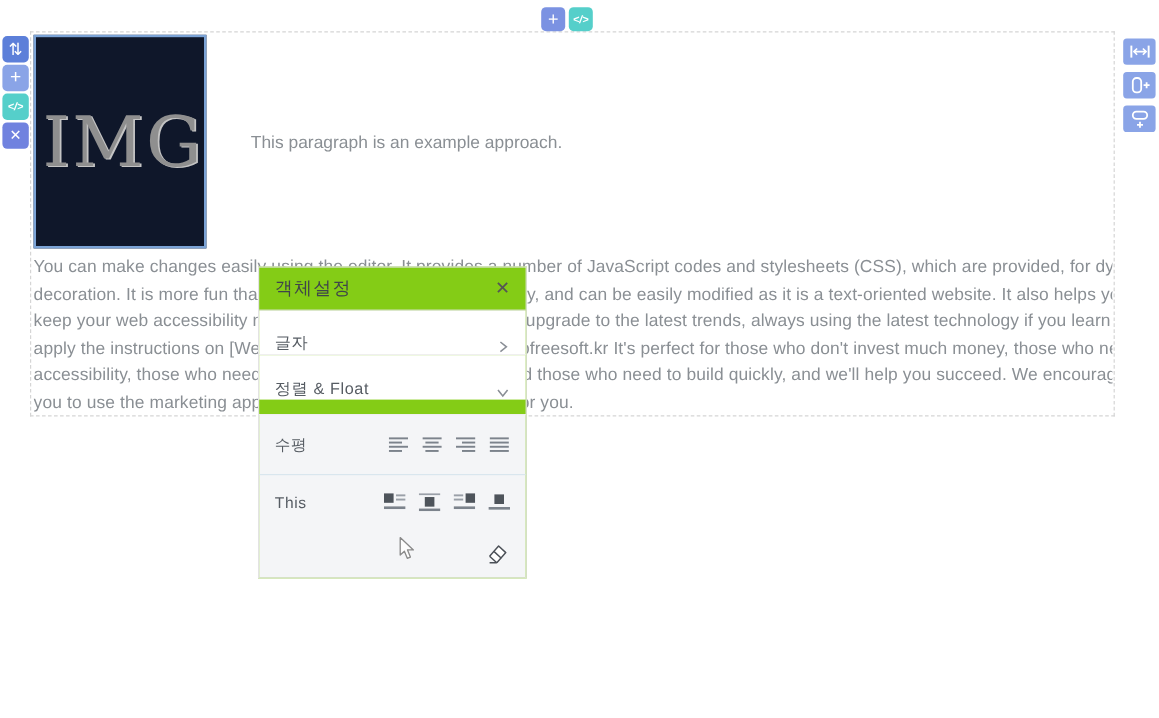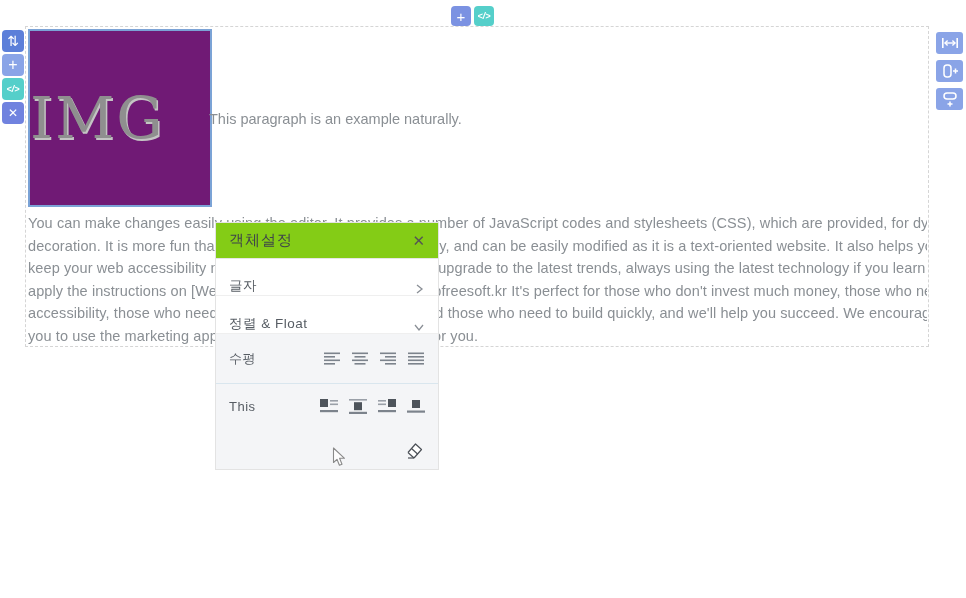--- a/index.html
+++ b/index.html
@@ -25,23 +25,23 @@
   .btn-move { background:#5c7fd9; font-size:14px; }
   .btn-add-left { background:#8aa4e7; font-size:16px; }
   .btn-code-left { background:#55cfca; font-size:9px; font-weight:bold; font-style:italic; }
   .btn-del { background:#7082df; font-size:12px; }
 
   
   .right-toolbar { position:absolute; left:936px; top:32px; display:flex; flex-direction:column; gap:6px; z-index:6; }
   .right-toolbar .sq-btn { width:27px; height:22px; background:#8aa4e7; border-radius:3px; }
 
   
-  .img-box { position:absolute; left:28px; top:29px; width:184px; height:178px;
-    background:#701a75; border:2px solid #7ba3d6; display:flex; align-items:center;
-    justify-content:flex-start; cursor:pointer; }
+  .img-box { position:absolute; left:28px; top:29px; width:144px; height:178px;
+    background:#0f172a; border:2px solid #7ba3d6; display:flex; align-items:center;
+    justify-content:flex-end; cursor:pointer; }
   .img-box span { font-family:"DejaVu Serif", serif; font-size:58px; color:#8f8f8f;
     letter-spacing:2px; text-shadow:1.5px 1.5px 0 #c4c4c4; }
 
   
   .example-par { position:absolute; left:209px; top:111px; font-size:14.5px;
     color:#8a8f94; white-space:nowrap; cursor:text; }
   .body-par { position:absolute; left:28px; top:212px; width:899px; height:135px;
     overflow:hidden; cursor:text; }
   .body-par .line { white-space:nowrap; font-size:14.5px; color:#8a8f94;
     line-height:22.5px; letter-spacing:0.1px; }
@@ -53,21 +53,21 @@
     padding:0 13px; border-bottom:1px solid #e6e6e6; }
   .panel-title { font-size:15px; color:#3f444a; letter-spacing:1px; }
   .panel-close { font-size:15px; color:#555; cursor:pointer; line-height:1; }
   .menu-row { height:37px; display:flex; align-items:flex-end; justify-content:space-between;
     padding:0 13px; border-bottom:1px solid #efefef; cursor:pointer; background:#fff; }
   .menu-row:last-child { border-bottom:none; }
   .menu-label { font-size:13.5px; color:#565c63; letter-spacing:0.5px; }
   .menu-row.expanded { border-bottom:none;gap:43px; }
 
   .expand-section { background:#f4f5f7; border-top:1px solid #efefef; height:136px;
-    position:relative; }
+    position:relative;margin-top:12px; }
   .opt-row { display:flex; align-items:center; justify-content:space-between;
     padding:0 13px; height:49px; }
   .opt-row.float-row { height:44px; }
   .opt-label { font-size:13px; color:#565c63; letter-spacing:0.5px; }
   .icon-group { display:flex; gap:11px; align-items:center; }
   .icon-btn { background:none; border:none; padding:0; cursor:pointer; display:flex;
     align-items:center; justify-content:center; }
   .blue-divider { height:1px; background:#d9e6ee; }
   .eraser-wrap { position:absolute; right:13px; bottom:6px; cursor:pointer; }
 
@@ -127,21 +127,21 @@
         <line x1="10" y1="11.5" x2="10" y2="16.5" stroke="#fff" stroke-width="1.5"></line>
         <line x1="7.5" y1="14" x2="12.5" y2="14" stroke="#fff" stroke-width="1.5"></line>
       </svg>
     </button>
   </div>
 
   <div class="img-box">
     <span>IMG</span>
   </div>
 
-  <div class="example-par">This paragraph is an example naturally.</div>
+  <div class="example-par">This paragraph is an example approach.</div>
 
   <div class="body-par">
     <div class="line">You can make changes easily using the editor. It provides a number of JavaScript codes and stylesheets (CSS), which are provided, for dynamic</div>
     <div class="line">decoration. It is more fun than any other editor, runs consistently, and can be easily modified as it is a text-oriented website. It also helps you</div>
     <div class="line">keep your web accessibility naturally. It is always interesting to upgrade to the latest trends, always using the latest technology if you learn /</div>
     <div class="line">apply the instructions on [WebFreeSoft] homepage at www.webfreesoft.kr It's perfect for those who don't invest much money, those who need web</div>
     <div class="line">accessibility, those who need frequent and regular updates, and those who need to build quickly, and we'll help you succeed. We encourage</div>
     <div class="line">you to use the marketing approach that genuinely works best for you.</div>
   </div>
 

